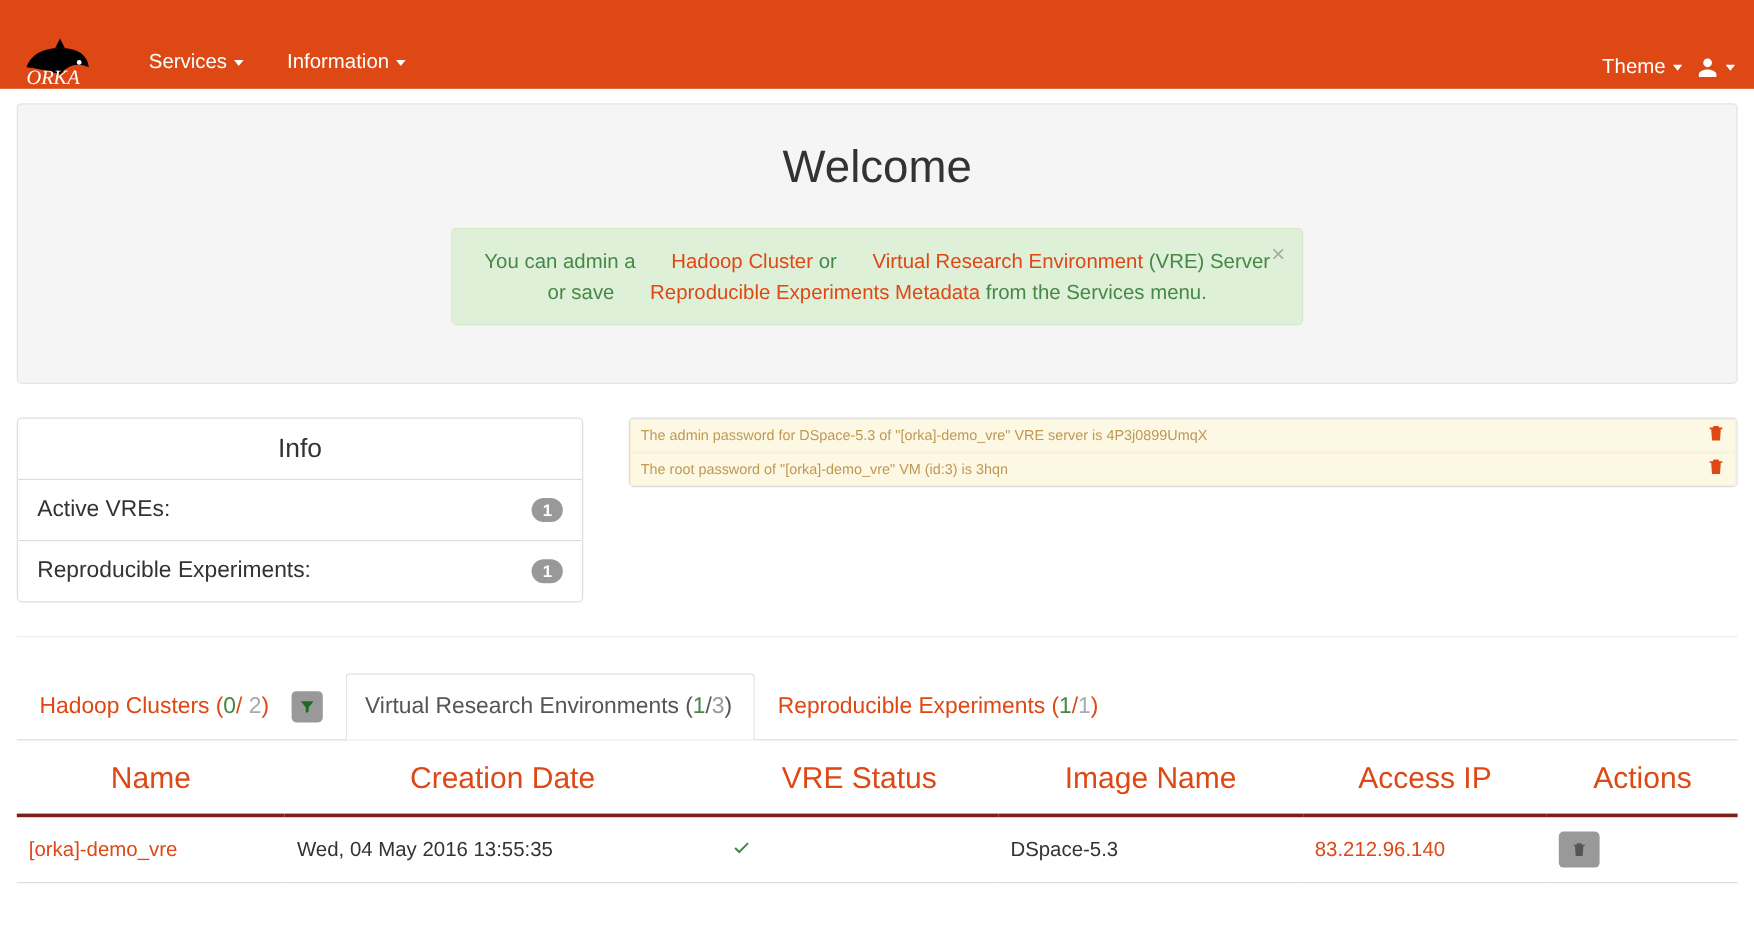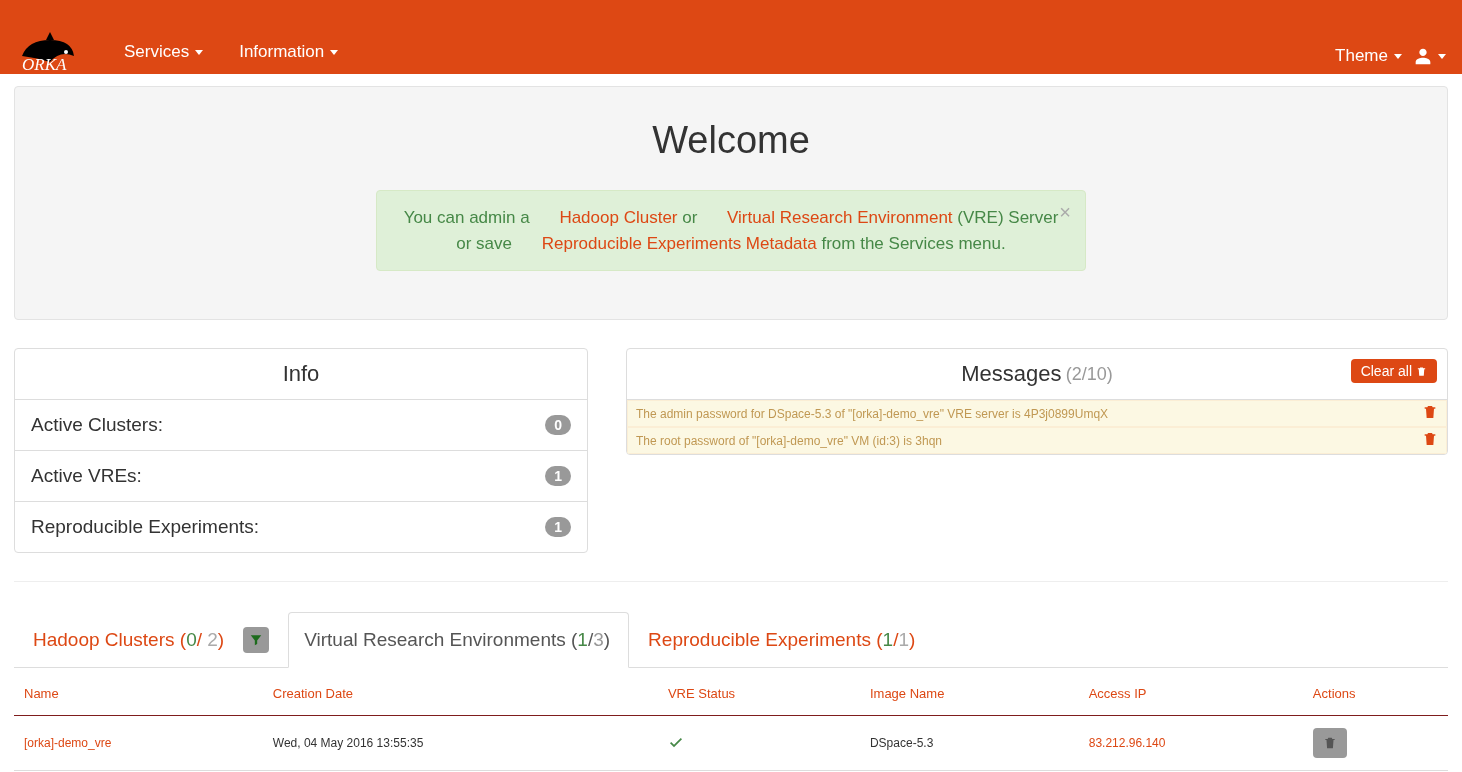--- a/index.html
+++ b/index.html
@@ -12,21 +12,21 @@
 .caret { display:inline-block; width:0; height:0; border-left:4px solid transparent; border-right:4px solid transparent; border-top:5px solid #fff; }
 .user-icon { color:#fff; display:flex; align-items:center; gap:4px; }
 .container { padding: 12px 14px; }
 .jumbo { background:#f5f5f5; border:1px solid #e3e3e3; border-radius:4px; padding: 32px 14px 48px; text-align:center; margin-bottom: 28px; }
 .jumbo h1 { font-weight:500; font-size: 38px; color:#333; margin-bottom: 28px; }
 .alert-success { background:#dff0d8; border:1px solid #d6e9c6; color:#468847; border-radius:4px; padding: 14px 18px; font-size:17px; position:relative; max-width: 710px; margin: 0 auto; line-height:1.5; }
 .alert-success a { color:#dd4814; text-decoration:none;padding-left:25px; }
 .alert-close { position:absolute; right:14px; top:10px; font-size:20px; color:#aaa; cursor:pointer; background:none; border:none; }
 .row { display:flex; gap: 38px; align-items:flex-start; margin-bottom: 28px; }
 .panel { border:1px solid #ddd; border-radius:4px; overflow:hidden; }
-.panel.info { width: 574px; }
+.panel.info { width: 472px; }
 .panel-heading { padding: 12px 16px; border-bottom:1px solid #ddd; font-size:22px; text-align:center; }
 .list-item { padding: 14px 16px; border-bottom:1px solid #ddd; display:flex; justify-content:space-between; align-items:center; font-size:19px; }
 .list-item:last-child { border-bottom:none; }
 .badge { background:#999; color:#fff; border-radius:10px; padding:2px 9px; font-size:14px; font-weight:bold; min-width:20px; text-align:center; }
 .messages-panel { flex:1; }
 .messages-header { padding: 12px 16px; border-bottom:1px solid #ddd; display:flex; align-items:center; justify-content:center; position:relative; }
 .messages-title { font-size:22px; }
 .messages-count { color:#999; font-size:18px; }
 .clear-btn { position:absolute; right:10px; top:10px; background:#dd4814; color:#fff; border:none; border-radius:4px; padding:4px 10px; font-size:14px; cursor:pointer; display:flex; align-items:center; gap:4px; }
 .msg-row { background:#fcf8e3; border:1px solid #fbeed5; display:flex; justify-content:space-between; align-items:center; padding: 3px 8px; }
@@ -36,22 +36,22 @@
 .tabs { display:flex; border-bottom:1px solid #ddd; margin-top:30px; }
 .tab { padding: 14px 18px; font-size:19px; color:#dd4814; cursor:pointer; border:1px solid transparent; margin-bottom:-1px; display:flex; align-items:center; gap:19px; }
 .tab.active { border:1px solid #ddd; border-bottom:1px solid #fff; border-radius:4px 4px 0 0; color:#555;padding-left:15px; }
 .tab .count-a { color:#468847; }
 .tab .count-b { color:#aaa; }
 .tab.active .ratio-active { color:#468847; }
 .tab.active .ratio-total { color:#999; }
 .filter-btn { background:#999; border-radius:4px; width:26px; height:26px; display:inline-flex; align-items:center; justify-content:center; }
 .filter-btn svg { width:14px; height:14px; }
 .vre-table { width:100%; border-collapse:collapse; margin-top:4px; }
-.vre-table thead th { text-align:left; padding: 14px 10px; font-size:13px; color:#dd4814; font-weight:500; border-bottom:1px solid #7f1d1d; }
-.vre-table tbody td { padding: 12px 10px; font-size:12px; border-bottom:1px solid #ddd; vertical-align:middle; }
+.vre-table thead th { text-align:center; padding: 14px 10px; font-size:25px; color:#dd4814; font-weight:500; border-bottom:3px solid #7f1d1d; }
+.vre-table tbody td { padding: 12px 10px; font-size:17px; border-bottom:1px solid #ddd; vertical-align:middle; }
 .link-orange { color:#dd4814; text-decoration:none; }
 .check-icon { color:#468847; }
 .action-btn { background:#999; border:none; border-radius:4px; width:34px; height:30px; display:inline-flex; align-items:center; justify-content:center; cursor:pointer; }
 .action-btn svg { width:14px; height:14px; }
 </style>
 </head>
 <body>
 
 <div class="navbar">
   <div class="navbar-left">
@@ -94,44 +94,30 @@
       <button class="alert-close">×</button>
       <span>You can admin a </span><a href="#">Hadoop Cluster</a><span> or </span><a href="#">Virtual Research Environment</a><span> (VRE) Server or save </span><a href="#">Reproducible Experiments Metadata</a><span> from the Services menu.</span>
     </div>
   </div>
 
   <div class="row">
 
     <div class="panel info">
       <div class="panel-heading">Info</div>
       <div class="list-item">
-        <span>Active Clusters:</span>
-        <span class="badge">0</span>
-      </div>
-      <div class="list-item">
         <span>Active VREs:</span>
         <span class="badge">1</span>
       </div>
       <div class="list-item">
         <span>Reproducible Experiments:</span>
         <span class="badge">1</span>
       </div>
     </div>
 
     <div class="panel messages-panel">
-      <div class="messages-header">
-        <span class="messages-title">Messages</span>
-        &nbsp;<span class="messages-count">(2/10)</span>
-        <button class="clear-btn">
-          <span>Clear all</span>
-          <svg width="11" height="11" viewBox="0 0 24 24" fill="#fff">
-              <path d="M6 7h12l-1 14H7L6 7zm3-4h6l1 2h4v2H4V5h4l1-2z"></path>
-            </svg>
-        </button>
-      </div>
       <div class="msg-row">
         <span class="msg-text">The admin password for DSpace-5.3 of "[orka]-demo_vre" VRE server is 4P3j0899UmqX</span>
         <span class="trash-icon">
           <svg width="16" height="16" viewBox="0 0 24 24" fill="currentColor">
               <path d="M6 7h12l-1 14H7L6 7zm3-4h6l1 2h4v2H4V5h4l1-2z"></path>
             </svg>
         </span>
       </div>
       <div class="msg-row">
         <span class="msg-text">The root password of "[orka]-demo_vre" VM (id:3) is 3hqn</span>

